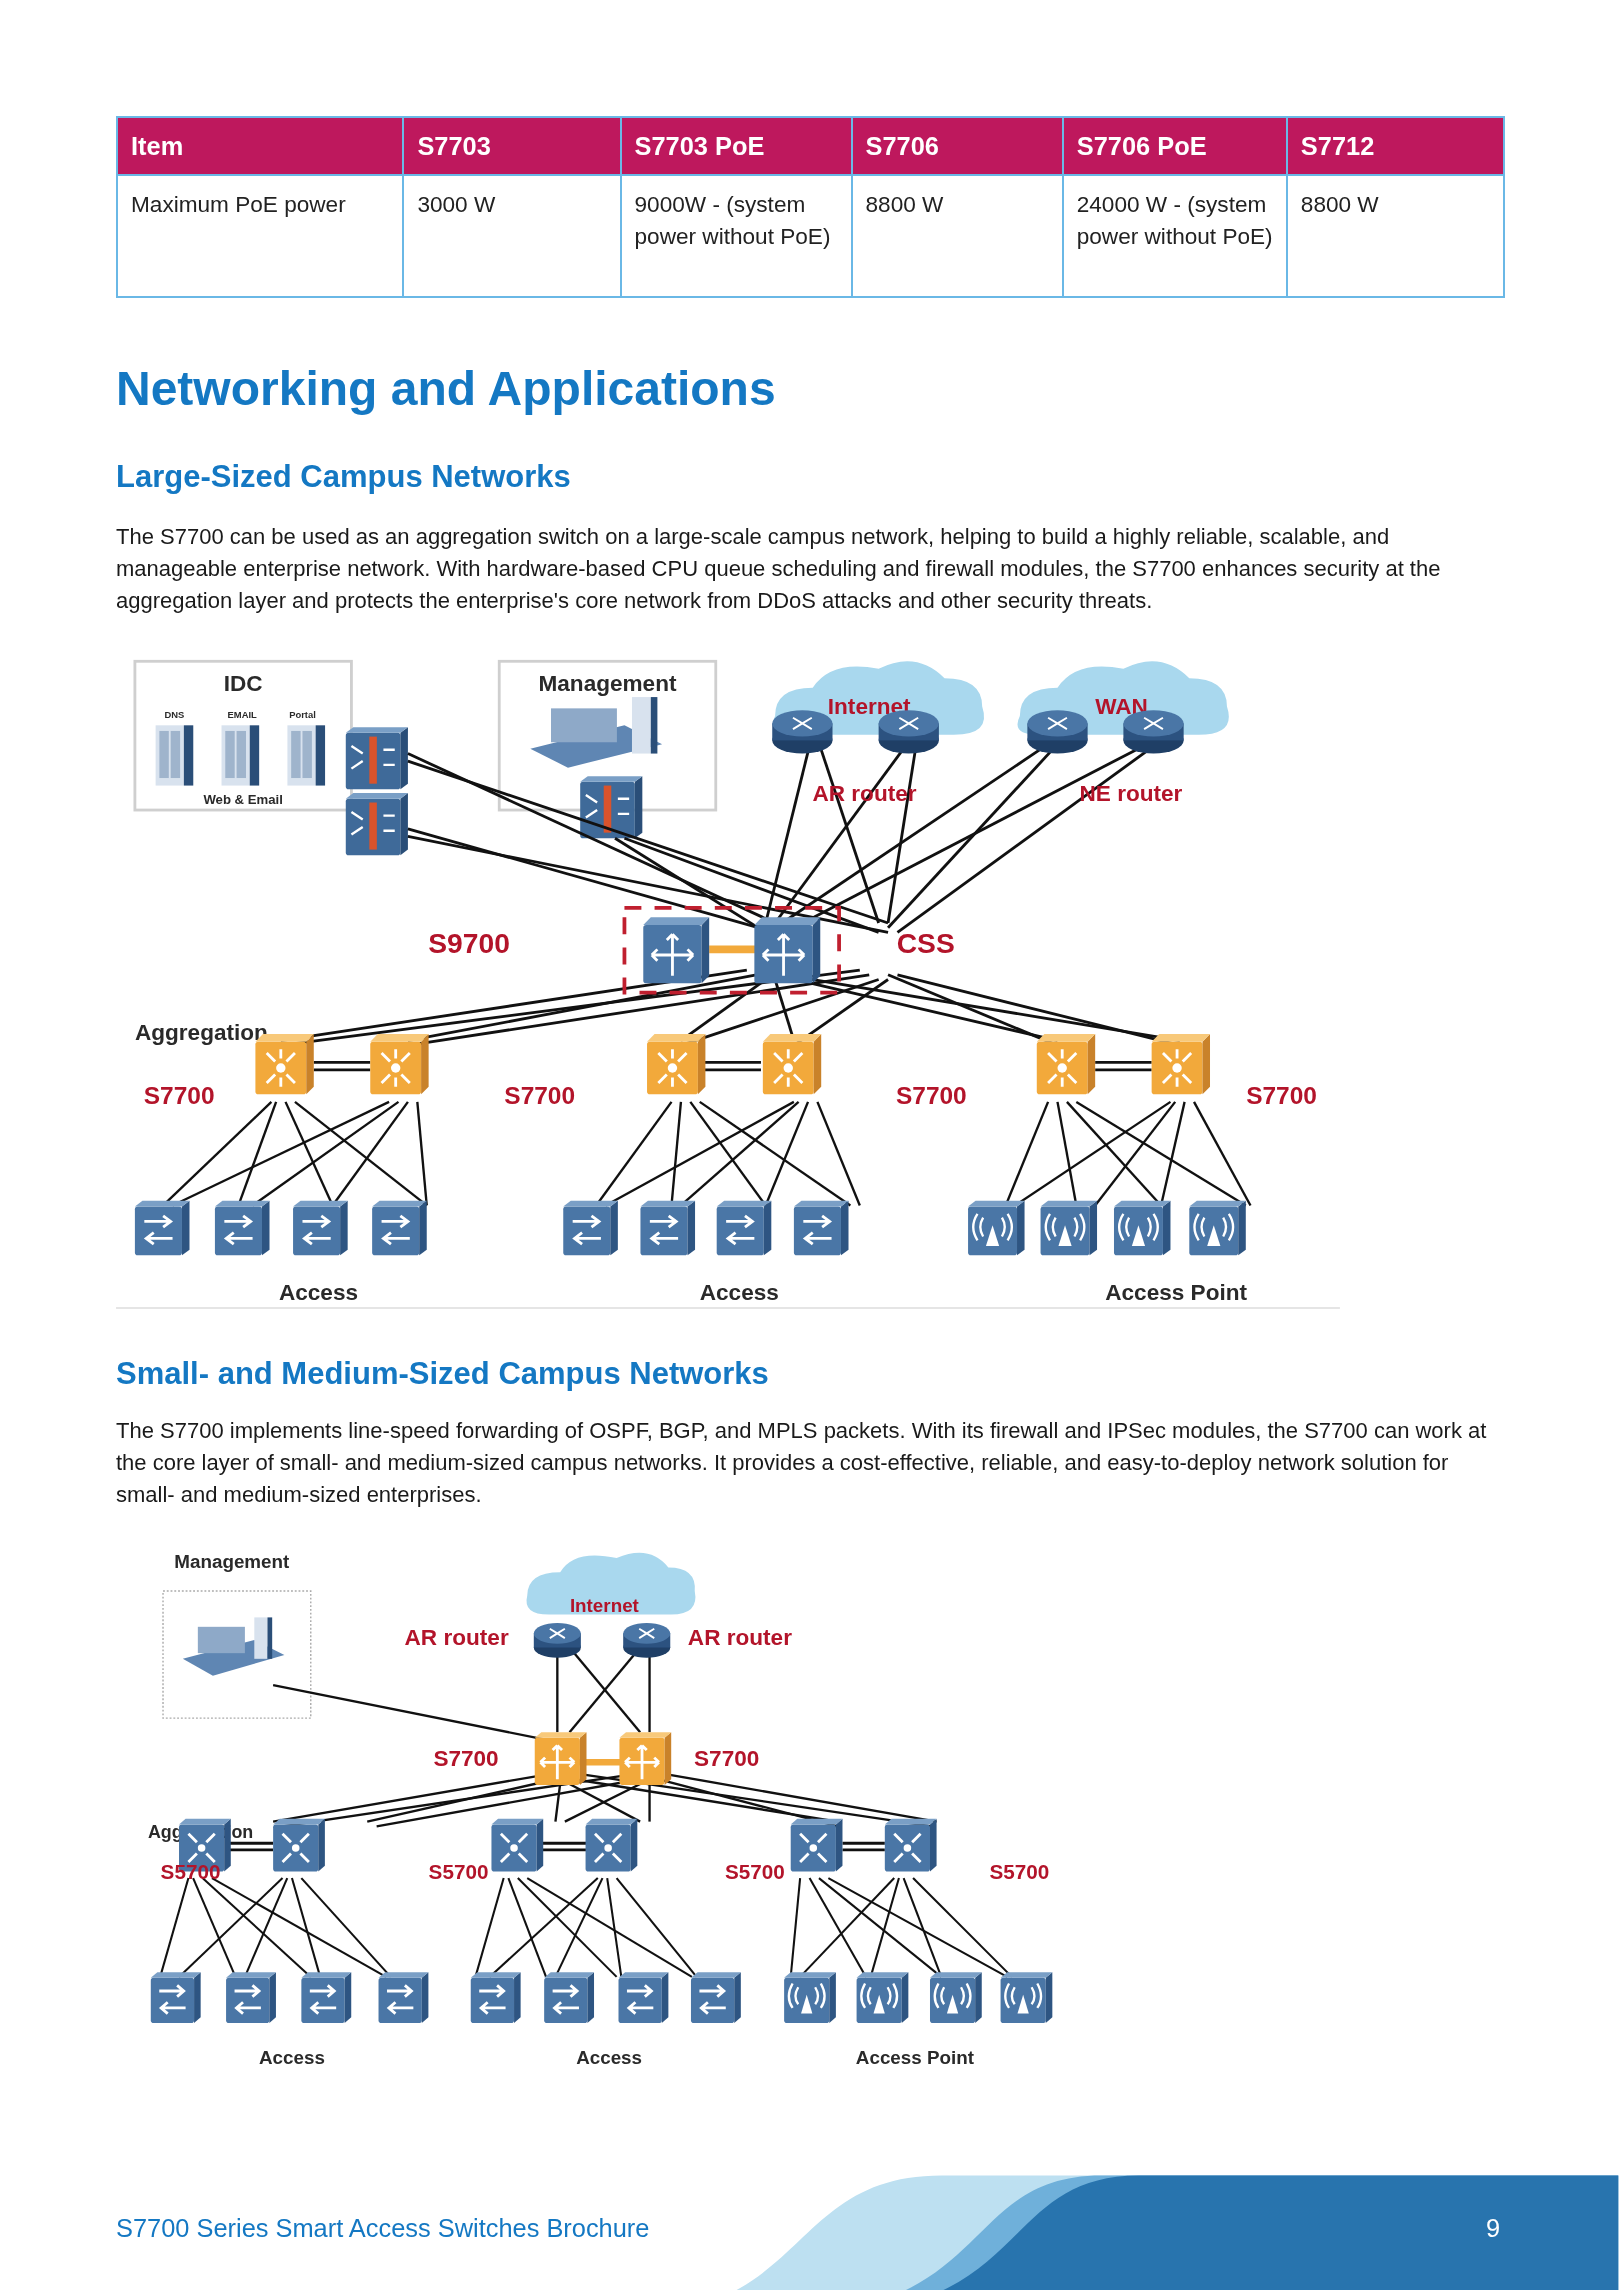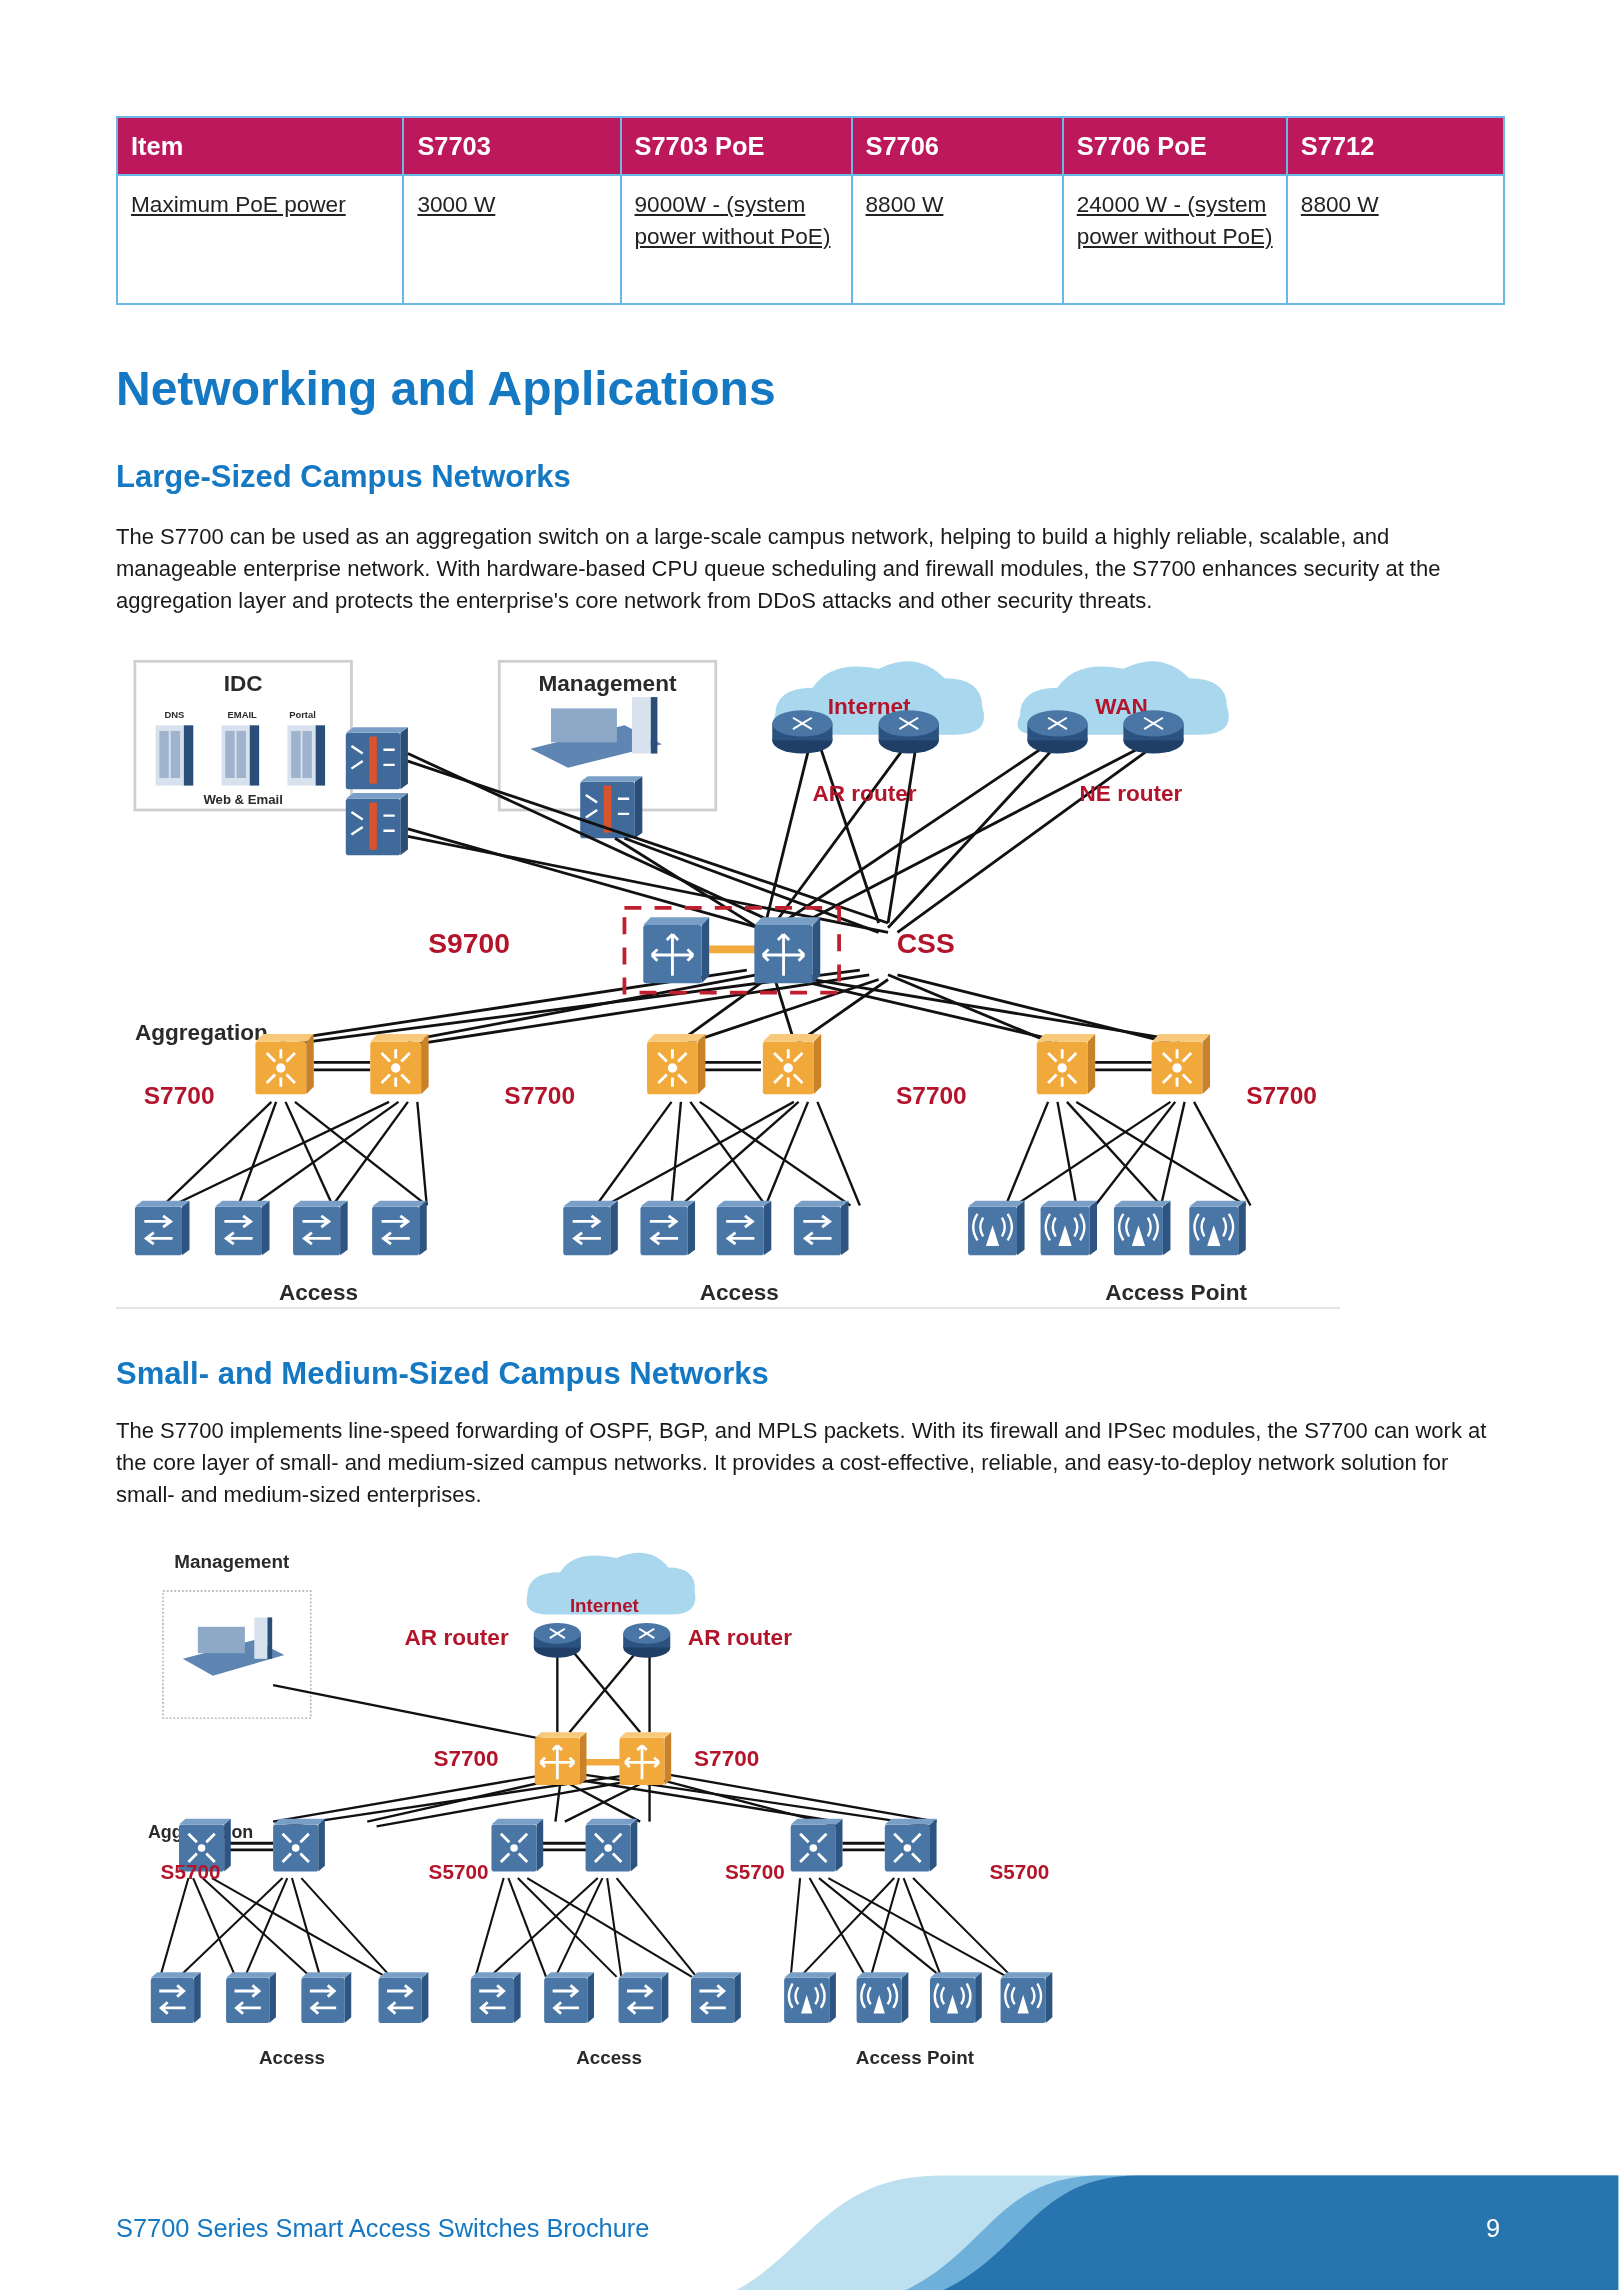--- a/index.html
+++ b/index.html
@@ -2,21 +2,21 @@
 <html style="font-size:15px"><head>
 <meta charset="utf-8">
 <style>
   html, body { margin: 0; padding: 0; background: #ffffff; }
   body { width: 1620px; height: 2291px; position: relative; overflow: hidden; font-family: "Liberation Sans", sans-serif; color: #222; }
 
   
   .spec-table { position: absolute; left: 116px; top: 116px; width: 1389px; border-collapse: collapse; }
   .spec-table th, .spec-table td { border: 2.8px solid #6ab8e6; padding: 0 13px; vertical-align: top; text-align: left; }
   .spec-table th { background: #be185d; color: #ffffff; font-weight: bold; font-size: 25.4px; height: 56px; vertical-align: middle; }
-  .spec-table td { font-size: 22.6px; line-height: 32px; padding-top: 13px; padding-bottom: 18px; color: #222; height: 96px; text-decoration: underline; }
+  .spec-table td { font-size: 22.6px; line-height: 32px; padding-top: 13px; padding-bottom: 11px; color: #222; height: 96px; }
   .c0 { width: 261px; } .c1 { width: 191px; } .c2 { width: 205px; margin-top: 17px; } .c3 { width: 185px; } .c4 { width: 198px; } .c5 { width: 191px; }
 
   .h1 { position: absolute; left: 116px; top: 361px; font-size: 48px; font-weight: bold; color: #1478c3; margin: 0; }
   .h2 { position: absolute; left: 116px; font-size: 31px; font-weight: bold; color: #1478c3; margin: 0; }
   .para { position: absolute; left: 116px; width: 1394px; font-size: 22px; line-height: 32px; color: #1a1a1a; margin: 0; }
 
   .diagram { position: absolute; }
   .diagram svg { display: block; }
   .lbl-red { font-family: "Liberation Sans", sans-serif; font-weight: bold; fill: #b3142a; }
   .lbl-blk { font-family: "Liberation Sans", sans-serif; font-weight: bold; fill: #2a2a2a; }

